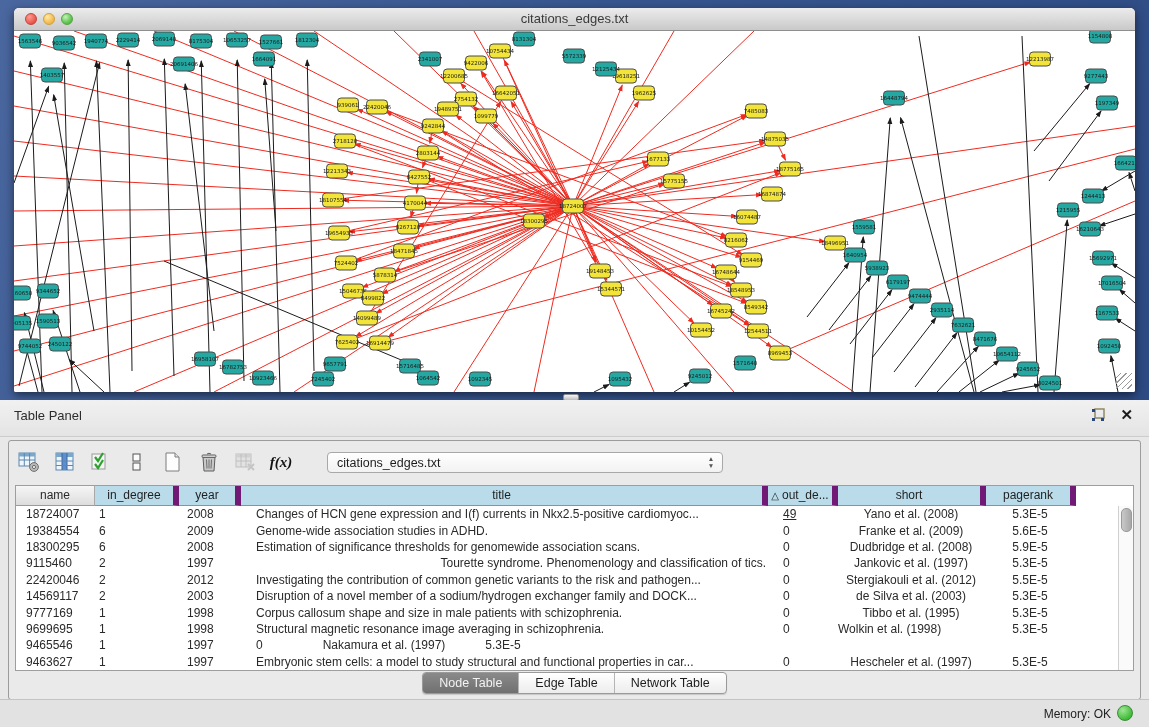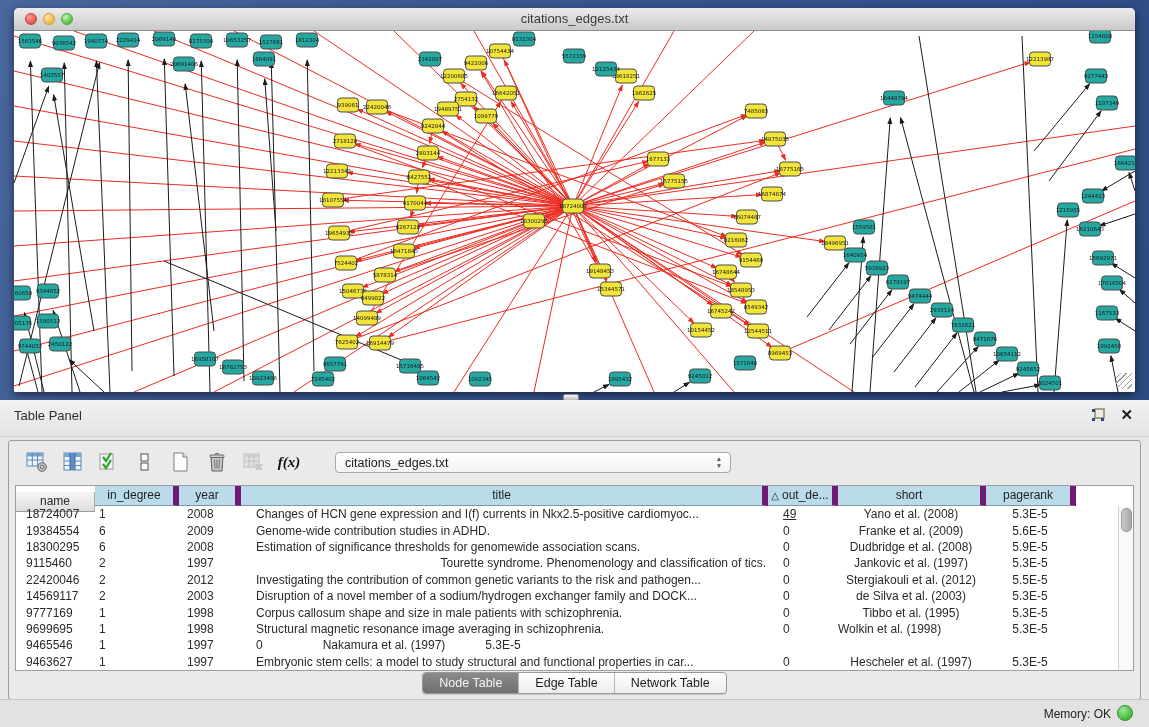--- a/index.html
+++ b/index.html
@@ -29,35 +29,35 @@
   .table-panel{position:absolute;left:0;top:400px;width:1149px;height:327px;background:#e8e8e8;}
   .panel-header{position:absolute;left:0;top:0;width:100%;height:36px;
     background:linear-gradient(#f1f1f1,#e4e4e4);border-bottom:1px solid #cccccc;}
   .panel-title{position:absolute;left:14px;top:8px;font-size:13px;color:#2d2d2d;}
   .ph-icons{position:absolute;right:16px;top:7px;display:flex;gap:14px;align-items:center;}
   .float-ic{width:16px;height:16px;display:inline-block;}
   .close-x{font-size:15px;font-weight:bold;color:#1c1c1c;line-height:16px;}
 
   .panel-body{position:absolute;left:8px;right:8px;top:40px;bottom:27px;
     background:#eaeaea;border:1px solid #9c9c9c;border-radius:3px;}
-  .toolbar{position:absolute;left:8px;top:5px;height:32px;display:flex;align-items:center;gap:12px;padding-left:8px;}
+  .toolbar{position:absolute;left:0;top:5px;height:32px;display:flex;align-items:center;gap:12px;padding-left:8px;}
   .tb-ic{display:inline-flex;align-items:center;justify-content:center;width:24px;height:24px;}
   .tb-ic.dim{opacity:.45;}
   .fx{font-family:"Liberation Serif",serif;font-style:italic;font-size:15px;font-weight:bold;color:#111;}
   .selector{position:relative;margin-left:22px;width:396px;height:21px;box-sizing:border-box;
     background:linear-gradient(#ffffff,#f2f2f2);border:1px solid #a8a8a8;border-radius:4px;
     font-size:12.5px;color:#1c1c1c;line-height:20px;padding-left:9px;}
   .stepper{position:absolute;right:5px;top:2px;width:12px;height:16px;font-size:6.5px;line-height:7px;
     color:#555;text-align:center;}
 
   .grid{position:absolute;left:6px;right:6px;top:44px;bottom:28px;background:#fff;border:1px solid #9e9e9e;}
   .grid-header{position:absolute;left:0;top:0;height:20px;display:flex;}
   .hcell{box-sizing:border-box;height:20px;font-size:12px;color:#1f1f1f;text-align:center;line-height:19px;
     border-right:6px solid #701a75;border-bottom:1px solid #7f97a4;background:#badcea;overflow:hidden;white-space:nowrap;}
-  .hcell.gray{background:linear-gradient(#f6f6f6,#dddddd);border-right:1px solid #a9a9a9;border-bottom:1px solid #9b9b9b;color:#2a2a2a;margin-top:6px;}
+  .hcell.gray{background:linear-gradient(#f6f6f6,#dddddd);border-right:1px solid #a9a9a9;border-bottom:1px solid #9b9b9b;color:#2a2a2a;}
   .sort-tri{font-size:10px;margin-right:3px;}
   .grid-rows{position:absolute;left:0;right:14px;top:20px;bottom:0;overflow:hidden;}
   .trow{display:flex;height:16.4px;align-items:center;}
   .tcell{box-sizing:border-box;font-size:12px;color:#2a2a2a;white-space:nowrap;overflow:hidden;padding:0 2px;}
   .vscroll{position:absolute;right:0;top:20px;bottom:0;width:14px;background:#fafafa;border-left:1px solid #d0d0d0;}
   .vthumb{position:absolute;left:2px;top:2px;width:9px;height:22px;background:linear-gradient(90deg,#c9c9c9,#a8a8a8);border-radius:5px;border:1px solid #9a9a9a;}
 
   .tabs-bar{position:absolute;left:0;right:0;bottom:5px;display:flex;justify-content:center;}
   .seg{display:inline-flex;border:1px solid #9a9a9a;border-radius:4px;overflow:hidden;height:20px;
     background:linear-gradient(#ffffff,#ececec);box-shadow:0 1px 1px rgba(0,0,0,.15);}
@@ -773,21 +773,21 @@
               <div class="tcell" style="width: 62px; padding-left: 8px; text-align: left; box-sizing: border-box;">2008</div>
               <div class="tcell" style="width: 527px; padding-left: 15px; text-align: left; box-sizing: border-box;">Changes of HCN gene expression and I(f) currents in Nkx2.5-positive cardiomyoc...</div>
               <div class="tcell" style="width: 70px; padding-left: 15px; text-align: left; box-sizing: border-box; text-decoration: underline;">49</div>
               <div class="tcell" style="width: 148px; padding-left: 0px; text-align: center; box-sizing: border-box;">Yano et al. (2008)</div>
               <div class="tcell" style="width: 90px; padding-left: 0px; text-align: center; box-sizing: border-box;">5.3E-5</div>
             </div>
             <div class="trow">
               <div class="tcell" style="width: 79px; padding-left: 10px; text-align: left; box-sizing: border-box;">19384554</div>
               <div class="tcell" style="width: 84px; padding-left: 4px; text-align: left; box-sizing: border-box;">6</div>
               <div class="tcell" style="width: 62px; padding-left: 8px; text-align: left; box-sizing: border-box;">2009</div>
-              <div class="tcell" style="width: 527px; padding-left: 15px; text-align: left; box-sizing: border-box;">Genome-wide contribution studies in ADHD.</div>
+              <div class="tcell" style="width: 527px; padding-left: 15px; text-align: left; box-sizing: border-box;">Genome-wide association studies in ADHD.</div>
               <div class="tcell" style="width: 70px; padding-left: 15px; text-align: left; box-sizing: border-box;">0</div>
               <div class="tcell" style="width: 148px; padding-left: 0px; text-align: center; box-sizing: border-box;">Franke et al. (2009)</div>
               <div class="tcell" style="width: 90px; padding-left: 0px; text-align: center; box-sizing: border-box;">5.6E-5</div>
             </div>
             <div class="trow">
               <div class="tcell" style="width: 79px; padding-left: 10px; text-align: left; box-sizing: border-box;">18300295</div>
               <div class="tcell" style="width: 84px; padding-left: 4px; text-align: left; box-sizing: border-box;">6</div>
               <div class="tcell" style="width: 62px; padding-left: 8px; text-align: left; box-sizing: border-box;">2008</div>
               <div class="tcell" style="width: 527px; padding-left: 15px; text-align: left; box-sizing: border-box;">Estimation of significance thresholds for genomewide association scans.</div>
               <div class="tcell" style="width: 70px; padding-left: 15px; text-align: left; box-sizing: border-box;">0</div>

